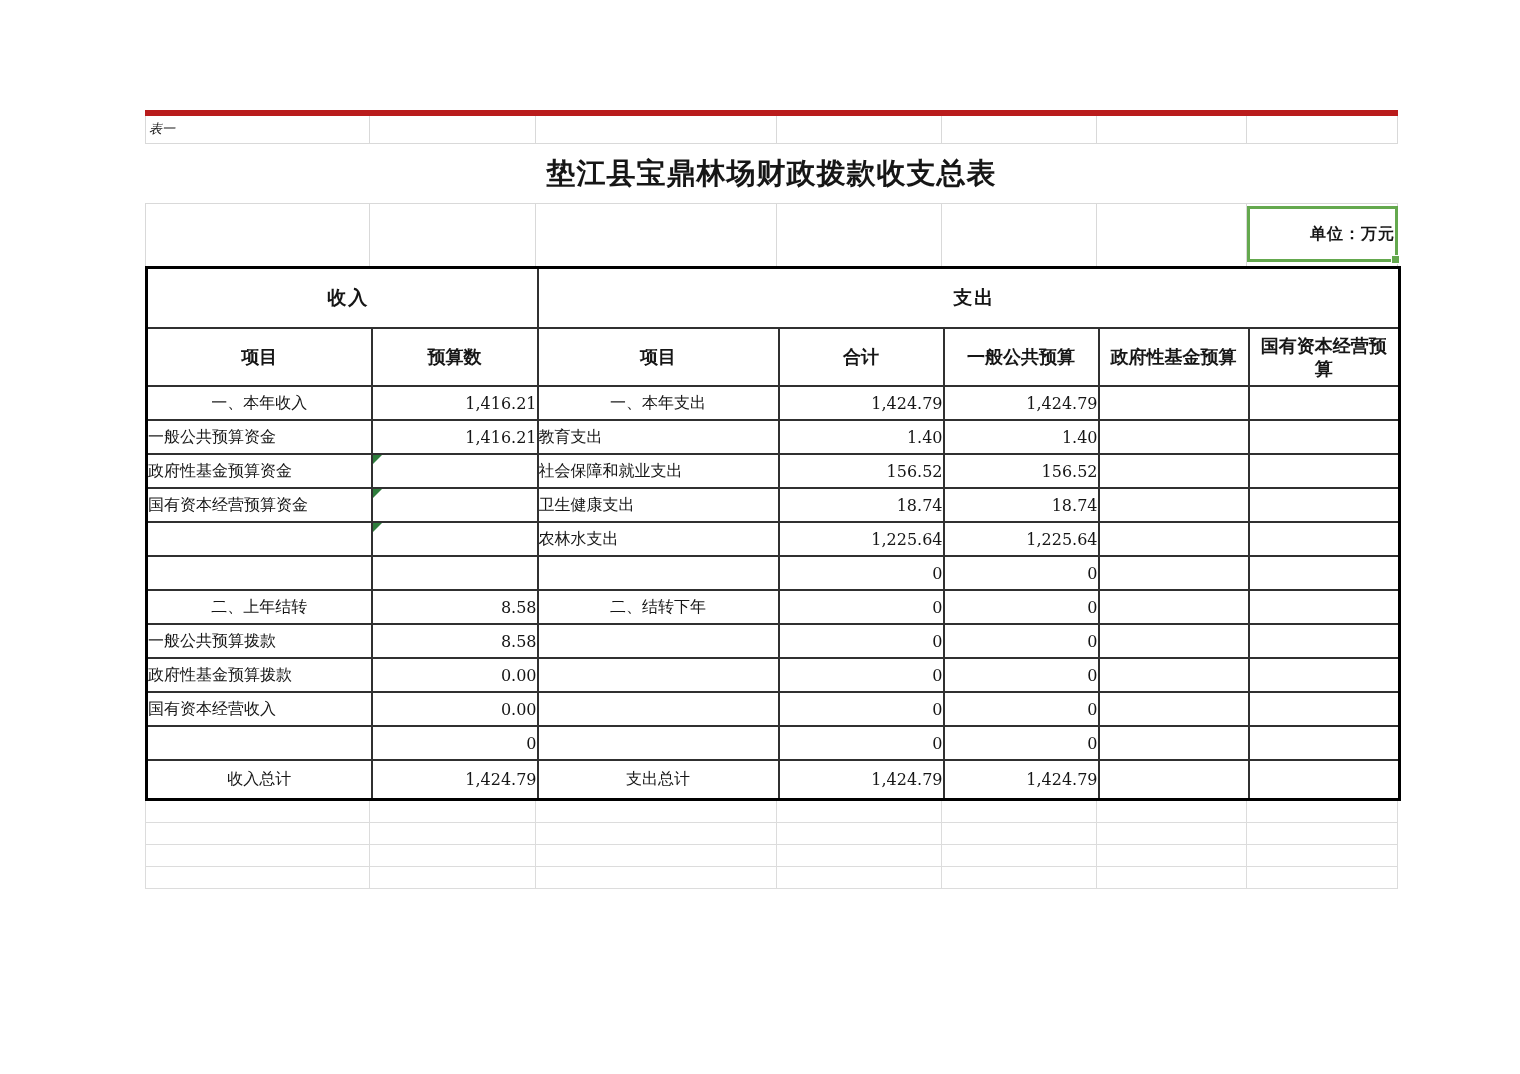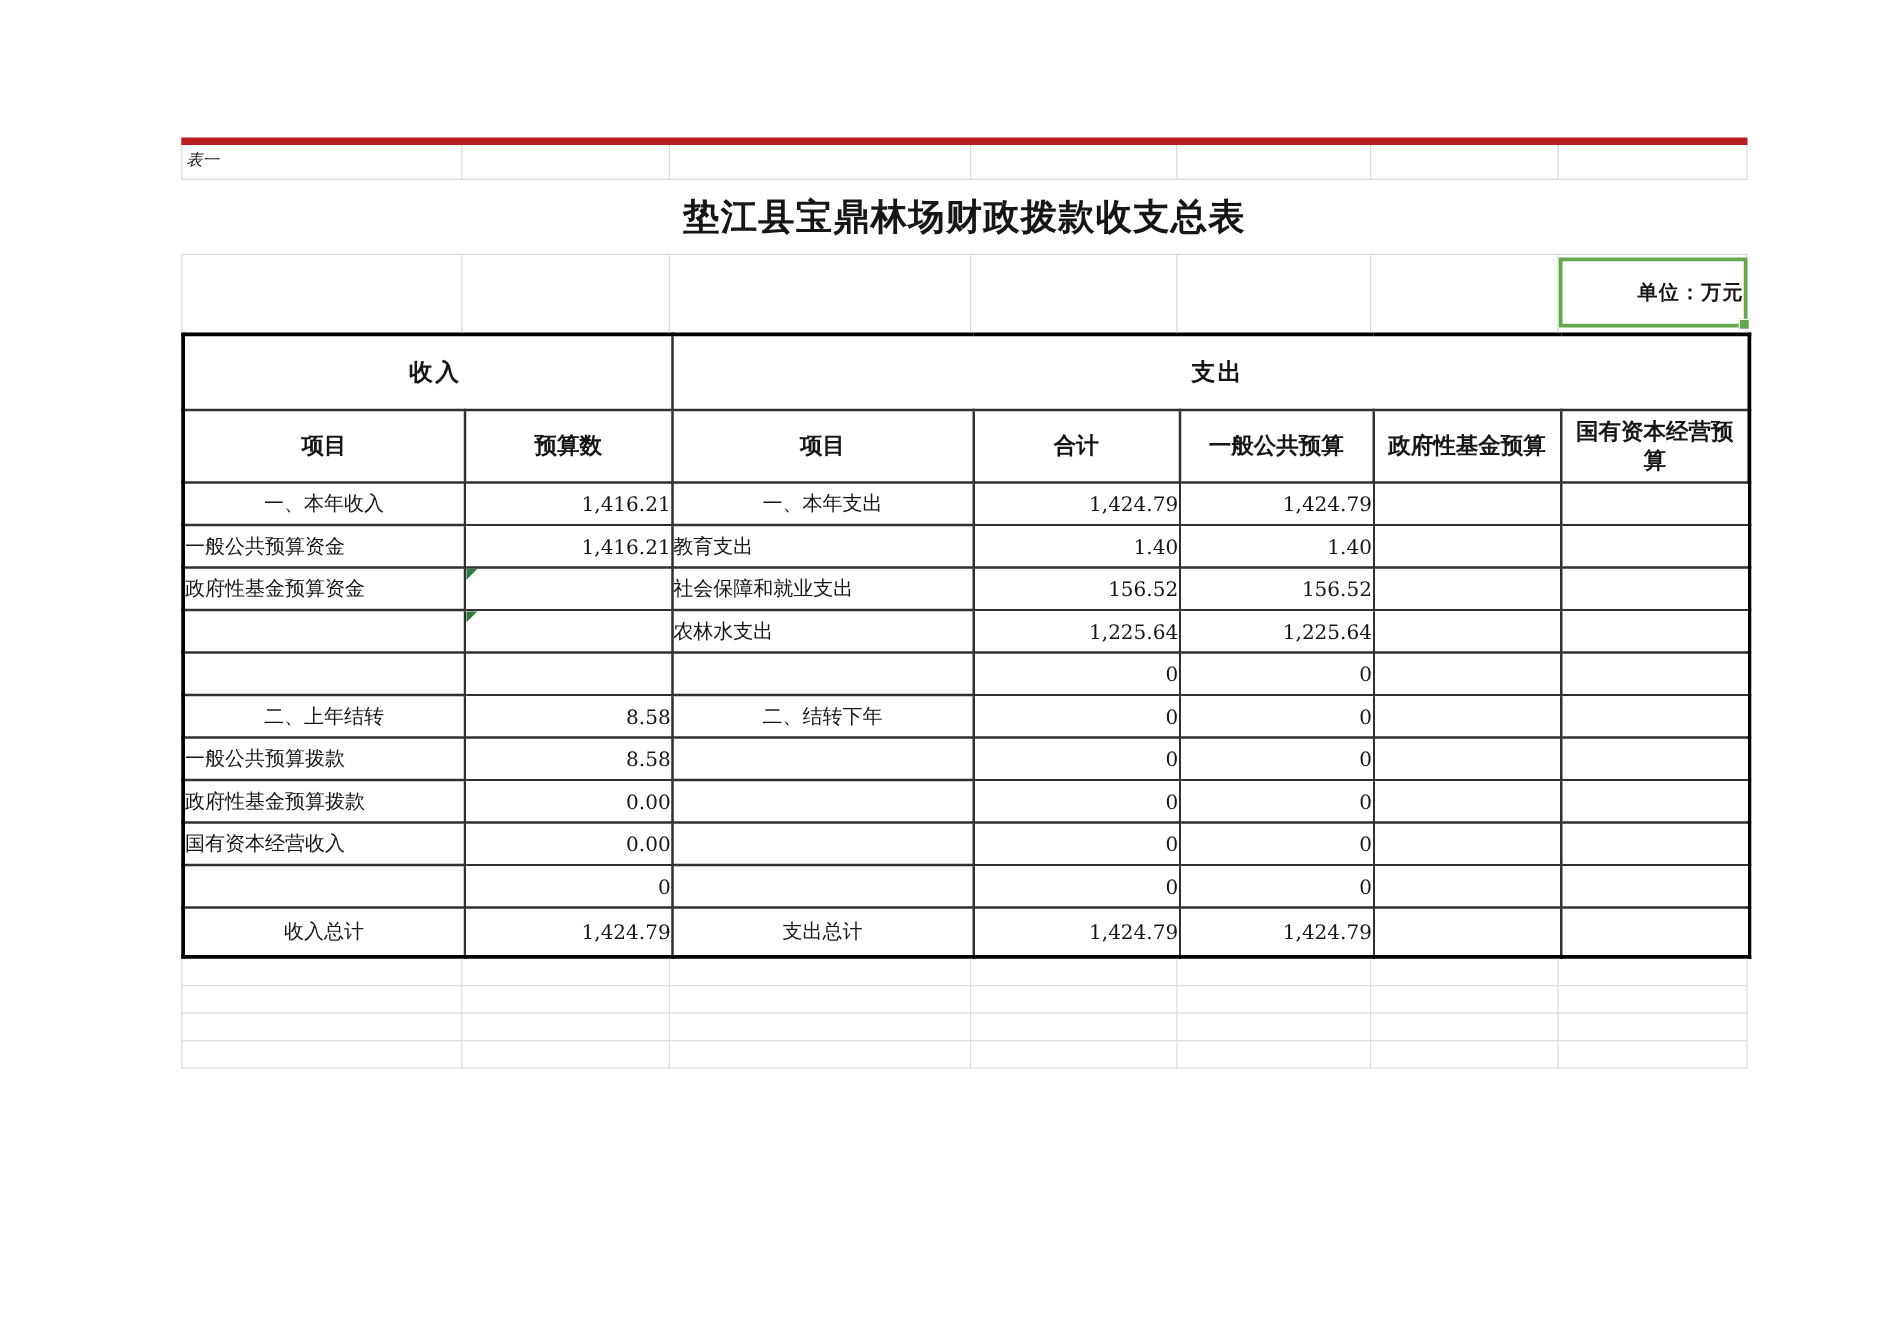--- a/index.html
+++ b/index.html
@@ -125,20 +125,31 @@
     <td class="num">
               <span class="tri"></span>
             </td>
     <td class="item">社会保障和就业支出</td>
     <td class="num">156.52</td>
     <td class="num">156.52</td>
     <td class="num"></td>
     <td class="num"></td>
   </tr>
           <tr>
+    <td class="item">国有资本经营预算资金</td>
+    <td class="num">
+              <span class="tri"></span>
+            </td>
+    <td class="item">卫生健康支出</td>
+    <td class="num">18.74</td>
+    <td class="num">18.74</td>
+    <td class="num"></td>
+    <td class="num"></td>
+  </tr>
+          <tr>
     <td class="item"></td>
     <td class="num">
               <span class="tri"></span>
             </td>
     <td class="item">农林水支出</td>
     <td class="num">1,225.64</td>
     <td class="num">1,225.64</td>
     <td class="num"></td>
     <td class="num"></td>
   </tr>

